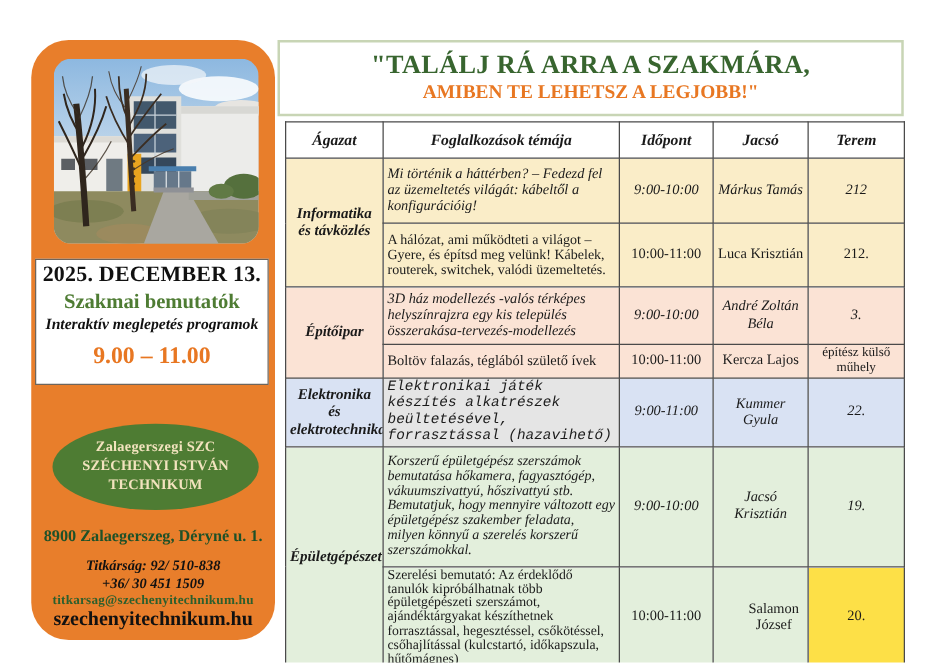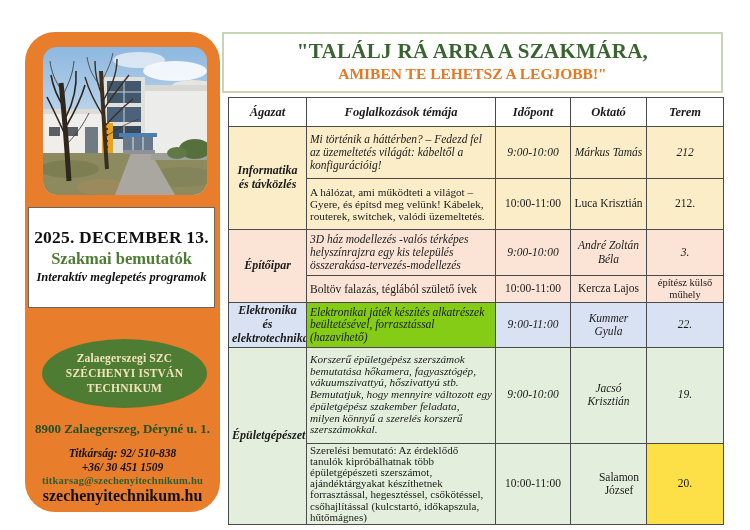--- a/index.html
+++ b/index.html
@@ -13,21 +13,21 @@
     background:#E87E2B;border-radius:30px;
   }
   .photo-frame{
     position:absolute;left:43px;top:47px;width:164px;height:148px;
     border-radius:14px;overflow:hidden;
   }
   .photo-frame svg{display:block;width:100%;height:100%}
   .info-box{
     position:absolute;left:28px;top:207px;width:187px;height:101px;
     background:#ffffff;border:1px solid #6e655c;box-sizing:border-box;
-    text-align:center;padding-top:19px;
+    text-align:center;padding-top:1px;
   }
   .date{font-size:17.5px;font-weight:bold;letter-spacing:.2px;color:#111}
   .event-title{font-size:16.5px;font-weight:bold;color:#4E7C33;margin-top:1px}
   .event-sub{font-size:12.5px;font-weight:bold;font-style:italic;margin-top:1px;color:#111}
   .time-range{font-size:19px;font-weight:bold;color:#E87722;margin-top:7px}
   .school-ellipse{
     position:absolute;left:42px;top:339px;width:165px;height:69px;
     background:#4E7C33;border-radius:50%;
     display:flex;flex-direction:column;justify-content:center;
     text-align:center;color:#F2E3BE;font-weight:bold;
@@ -134,20 +134,21 @@
     <path d="M64,122 C62,96 60,60 58,24" stroke="#3a2d22" stroke-width="4" fill="none"></path>
     <path d="M61,70 C52,56 46,44 42,30 M61,62 C70,48 78,38 86,28 M60,50 C54,38 52,28 52,14 M60,54 C68,40 74,28 74,12 M61,80 C72,68 80,60 90,52" stroke="#3a2d22" stroke-width="1.4" fill="none"></path>
     <path d="M58,40 C50,30 46,22 44,10 M59,34 C64,24 68,16 70,6 M62,90 C74,82 84,76 96,72" stroke="#463628" stroke-width="0.9" fill="none" opacity="0.85"></path>
   </svg>
 </div>
 
 <div class="info-box">
   <div class="date">2025. DECEMBER 13.</div>
   <div class="event-title">Szakmai bemutatók</div>
   <div class="event-sub">Interaktív meglepetés programok</div>
+  <div class="time-range">9.00 – 11.00</div>
 </div>
 
 <div class="school-ellipse">
   <div>Zalaegerszegi SZC</div>
   <div>SZÉCHENYI ISTVÁN</div>
   <div>TECHNIKUM</div>
 </div>
 
 <div class="address">8900 Zalaegerszeg, Déryné u. 1.</div>
 <div class="phone1"><span>Titkárság:</span> <span>92/ 510-838</span></div>
@@ -166,21 +167,21 @@
       <col style="width:189px">
       <col style="width:75px">
       <col style="width:76px">
       <col style="width:77px">
   </colgroup>
   <thead>
     <tr>
       <th>Ágazat</th>
       <th>Foglalkozások témája</th>
       <th>Időpont</th>
-      <th>Oktató</th>
+      <th>Jacsó</th>
       <th>Terem</th>
     </tr>
   </thead>
   <tbody>
 
     <tr class="it h52">
       <td class="sector" rowspan="2" style="background-color: rgb(250, 237, 200);">Informatika és távközlés</td>
       <td class="topic" style="background-color: rgb(250, 237, 200);">Mi történik a háttérben? – Fedezd fel az üzemeltetés világát: kábeltől a konfigurációig!</td>
       <td class="c" style="background-color: rgb(250, 237, 200);">9:00-10:00</td>
       <td class="c" style="background-color: rgb(250, 237, 200);">Márkus Tamás</td>
@@ -202,21 +203,21 @@
     </tr>
     <tr class="h23">
       <td class="topic" style="background-color: rgb(251, 227, 213);">Boltöv falazás, téglából születő ívek</td>
       <td class="c" style="background-color: rgb(251, 227, 213);">10:00-11:00</td>
       <td class="c" style="background-color: rgb(251, 227, 213);">Kercza Lajos</td>
       <td class="c" style="font-size: 10.5px; background-color: rgb(251, 227, 213);">építész külső műhely</td>
     </tr>
 
     <tr class="it h38">
       <td class="sector" style="background-color: rgb(217, 226, 243);">Elektronika és elektrotechnika</td>
-      <td class="topic" style="background-color: #84cc16;">Elektronikai játék készítés alkatrészek beültetésével, forrasztással (hazavihető)</td>
+      <td class="topic" style="background-color: #e5e5e5; font-family: Liberation Mono, monospace;">Elektronikai játék készítés alkatrészek beültetésével, forrasztással (hazavihető)</td>
       <td class="c" style="background-color: rgb(217, 226, 243);">9:00-11:00</td>
       <td class="c" style="background-color: rgb(217, 226, 243);">Kummer Gyula</td>
       <td class="c" style="background-color: rgb(217, 226, 243);">22.</td>
     </tr>
 
     <tr class="it h96">
       <td class="sector" rowspan="2" style="background-color: rgb(227, 239, 220);">Épületgépészet</td>
       <td class="topic" style="background-color: rgb(227, 239, 220);">Korszerű épületgépész szerszámok bemutatása hőkamera, fagyasztógép, vákuumszivattyú, hőszivattyú stb. Bemutatjuk, hogy mennyire változott egy épületgépész szakember feladata, milyen könnyű a szerelés korszerű szerszámokkal.</td>
       <td class="c" style="background-color: rgb(227, 239, 220);">9:00-10:00</td>
       <td class="c" style="background-color: rgb(227, 239, 220);">Jacsó Krisztián</td>

